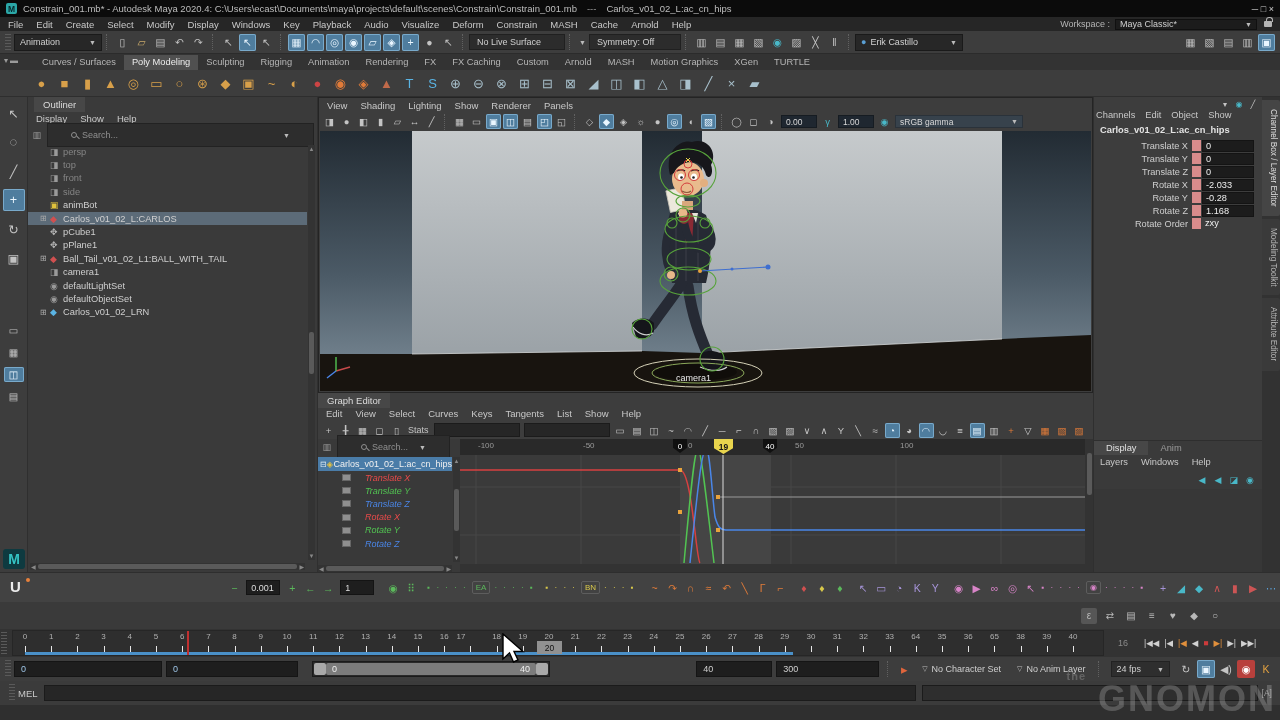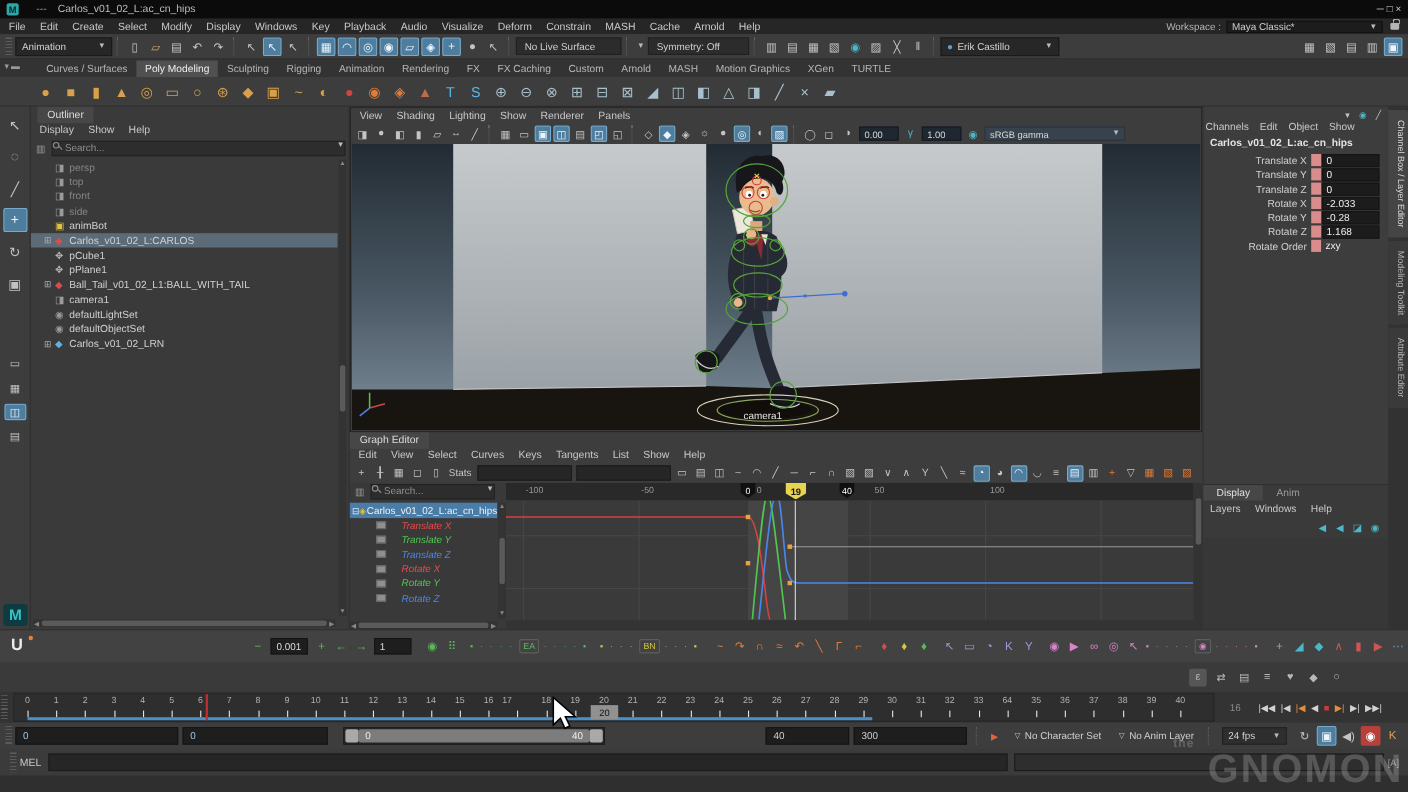--- a/index.html
+++ b/index.html
@@ -39,21 +39,21 @@
 .tool{width:22px;height:22px;font-size:12.5px;color:#c2c2c2;display:flex;align-items:center;justify-content:center;border-radius:2px;flex:none}
 .tool.a{background:#4f7d9e;color:#eaf6ff;box-shadow:inset 0 0 0 1px #79aacb}
 .tool.lay{width:20px;height:15px;font-size:10px}
 #mayalogo{position:absolute;left:3px;top:549px;width:22px;height:20px;background:#0e3a40;color:#35c4c4;font-weight:bold;font-size:14px;display:flex;align-items:center;justify-content:center;border-radius:3px}
 
 #outliner{left:28px;top:97px;width:290px;height:475px;background:#3a3a3a;border-right:1px solid #2f2f2f}
 .ptab{position:absolute;left:6px;top:0;background:#474747;color:#dcdcdc;font-size:9.5px;padding:2px 9px}
 .pmenus{position:absolute;left:8px;top:15px;height:13px;display:flex;align-items:center;font-size:9.5px;color:#c9c9c9}
 .srchrow{position:absolute;left:2px;top:30px;right:3px;height:16px;display:flex;align-items:center;gap:3px}
 .filterchip{width:14px;height:14px;color:#9a9a9a;font-size:9px;display:flex;align-items:center;justify-content:center}
-.srch{flex:1;height:14px;background:#2d2d2d;border:1px solid #222;display:flex;padding:0 0;color:#8f8f8f;font-size:9px}
+.srch{flex:1;height:24px;background:#2d2d2d;border:1px solid #222;display:flex;align-items:center;padding:0 23px;color:#8f8f8f;font-size:9px}
 .mag{width:6px;height:6px;border:1.3px solid #8f8f8f;border-radius:50%;position:relative;margin-right:5px;flex:none}
 .mag::after{content:"";position:absolute;width:4px;height:1.3px;background:#8f8f8f;transform:rotate(45deg);right:-3.5px;bottom:-1.5px}
 #ol-list{position:absolute;left:0;top:48px;right:10px;bottom:10px;overflow:hidden}
 .ol-row{height:13.4px;display:flex;align-items:center;padding-left:12px;font-size:9.3px}
 .ol-row.sel{background:#5c6b78}
 .ol-exp{width:10px;color:#aaa;font-size:8px;flex:none}
 .ol-ic{width:13px;font-size:9px;color:#9a9a9a;flex:none}
 .ol-lab{color:#cfcfcf;white-space:nowrap}
 .ol-lab.dim{color:#858585}
 .vscroll{position:absolute;top:48px;right:2px;bottom:12px;width:7px;background:#333;display:flex;flex-direction:column;align-items:center;font-size:6px;color:#888;justify-content:space-between;padding:1px 0}
@@ -153,20 +153,21 @@
 #watermark .wm0{font-size:11px;letter-spacing:1px;display:block;margin-right:190px}
 #watermark .wm1{font-size:36px;letter-spacing:2px;display:block}
 #watermark .wm2{font-size:33px;display:block}
 #cursor{position:absolute;left:501px;top:633px;z-index:70;pointer-events:none}
 </style>
 </head>
 <body>
 
 <div id="titlebar" class="abs">
   <span class="tb-icon">M</span>
+  <span>Constrain_001.mb* - Autodesk Maya 2020.4: C:\Users\ecast\Documents\maya\projects\default\scenes\Constrain\Constrain_001.mb</span>
   <span id="tb-sep">---</span>
   <span>Carlos_v01_02_L:ac_cn_hips</span>
   <span style="margin-left:auto">
     <span class="winbtn">─</span>
     <span class="winbtn">□</span>
     <span class="winbtn">×</span>
   </span>
 </div>
 
 <div id="menubar" class="abs">
@@ -943,21 +944,21 @@
       <span class="tl-num" style="left: 850.4px;">32</span>
       <span class="tl-tick" style="left: 850.4px;"></span>
       <span class="tl-num" style="left: 876.6px;">33</span>
       <span class="tl-tick" style="left: 876.6px;"></span>
       <span class="tl-num" style="left: 902.8px;">64</span>
       <span class="tl-tick" style="left: 902.8px;"></span>
       <span class="tl-num" style="left: 929px;">35</span>
       <span class="tl-tick" style="left: 929px;"></span>
       <span class="tl-num" style="left: 955.2px;">36</span>
       <span class="tl-tick" style="left: 955.2px;"></span>
-      <span class="tl-num" style="left: 981.4px;">37</span>
+      <span class="tl-num" style="left: 981.4px;">65</span>
       <span class="tl-tick" style="left: 981.4px;"></span>
       <span class="tl-num" style="left: 1007.6px; text-align: center;">38</span>
       <span class="tl-tick" style="left: 1007.6px;"></span>
       <span class="tl-num" style="left: 1033.8px;">39</span>
       <span class="tl-tick" style="left: 1033.8px;"></span>
       <span class="tl-num" style="left: 1060px;">40</span>
       <span class="tl-tick" style="left: 1060px;"></span>
       <div class="tl-blue" style="width: 767.66px;"></div>
       <div class="tl-red" style="left: 174.44px;"></div>
       <div class="tl-cur" style="left: 524px;">20</div>

